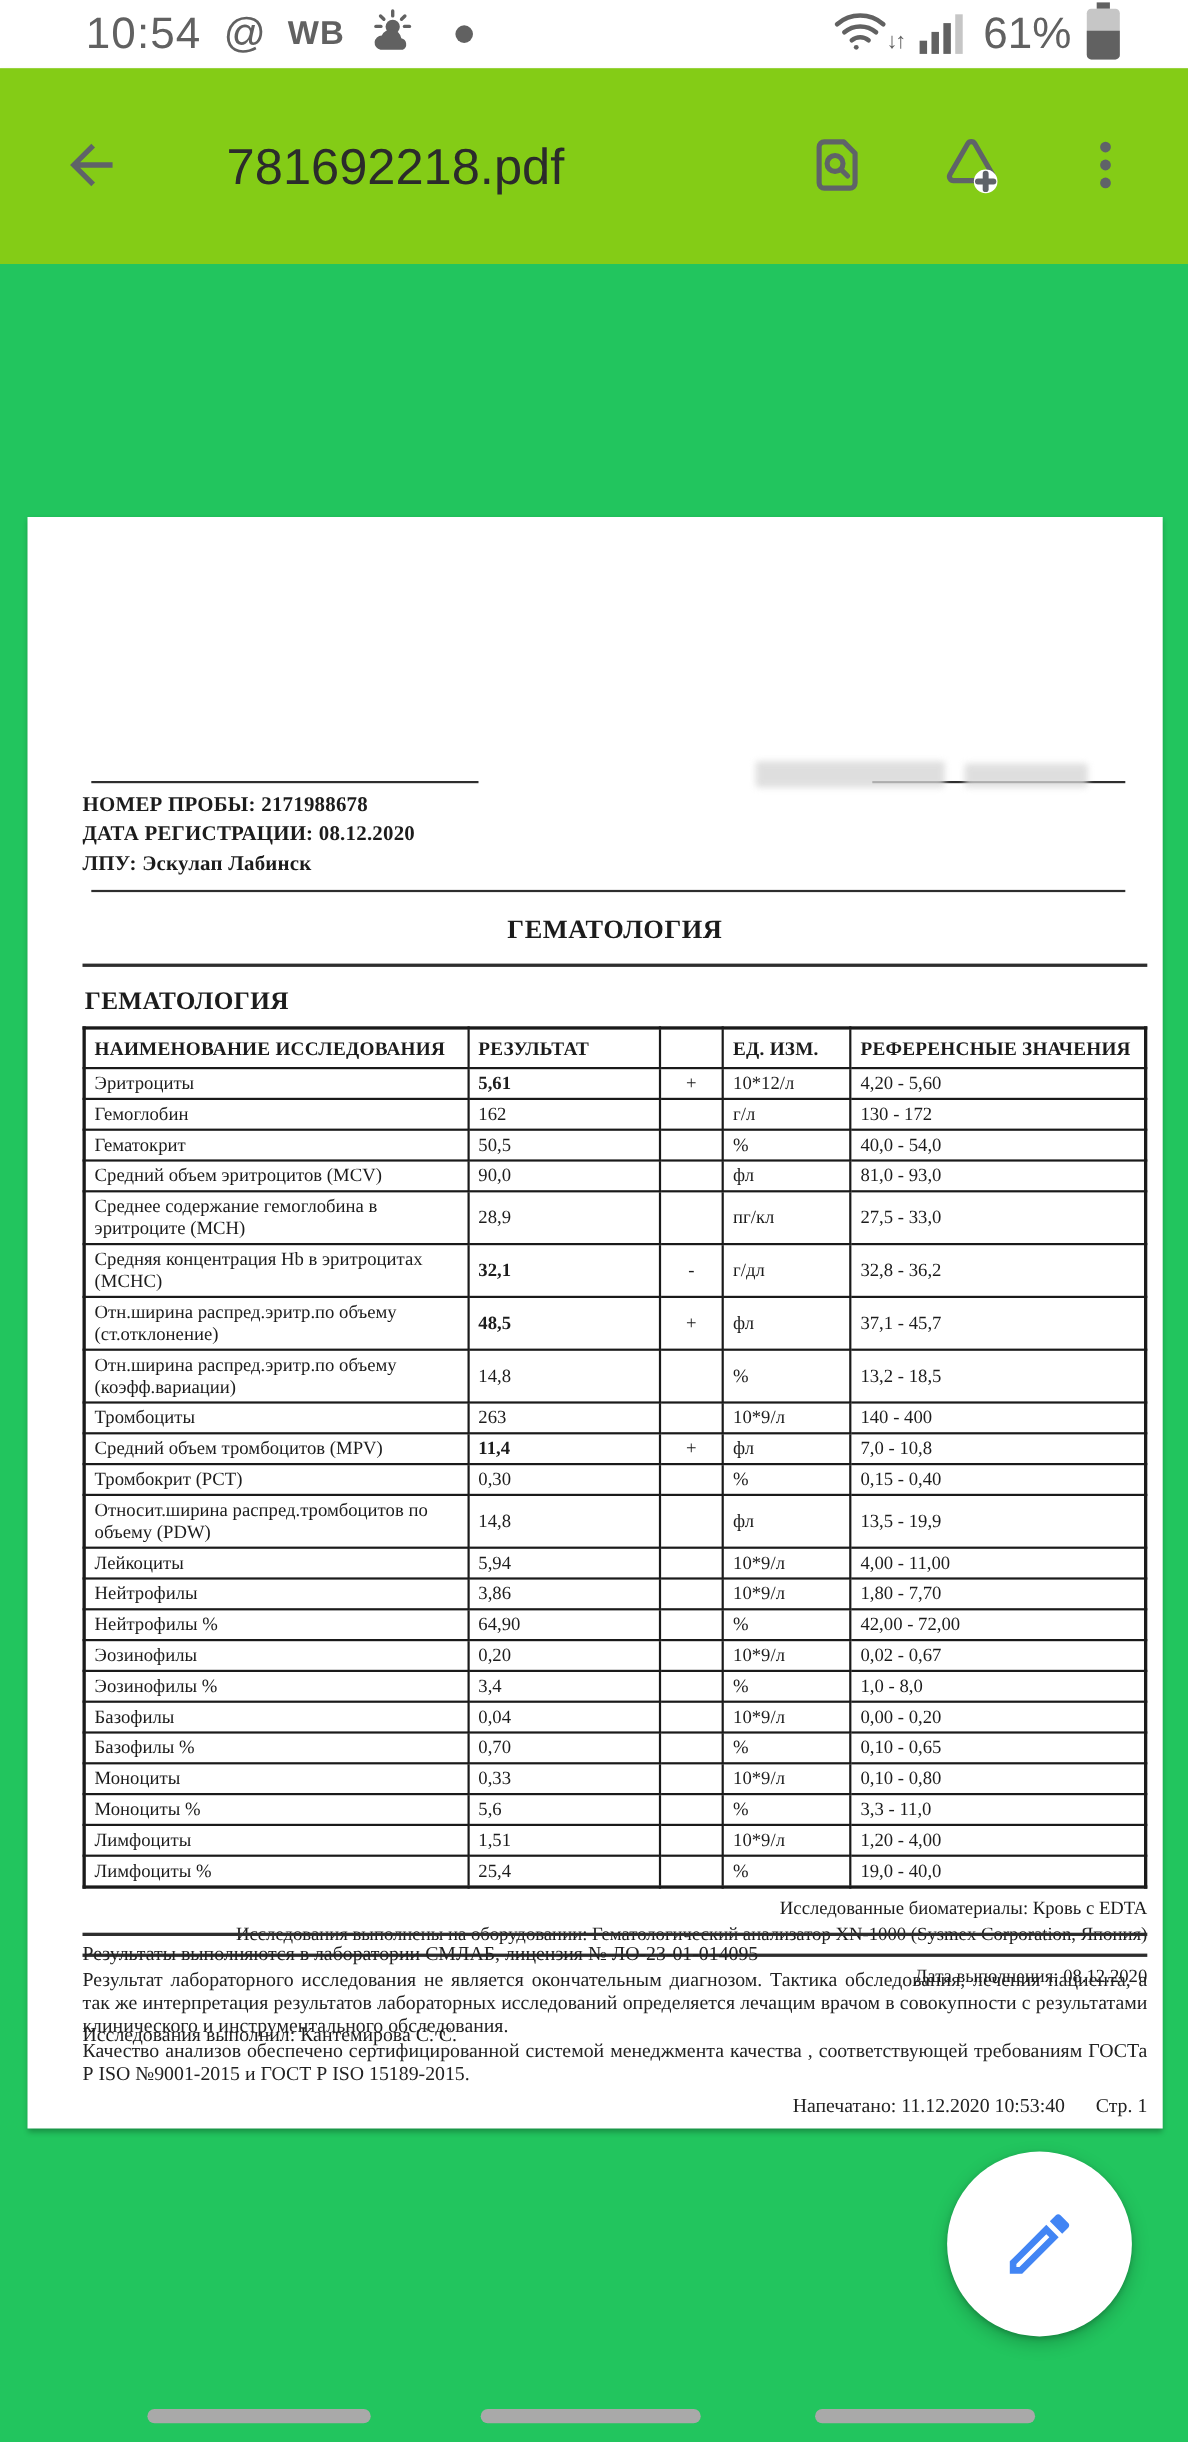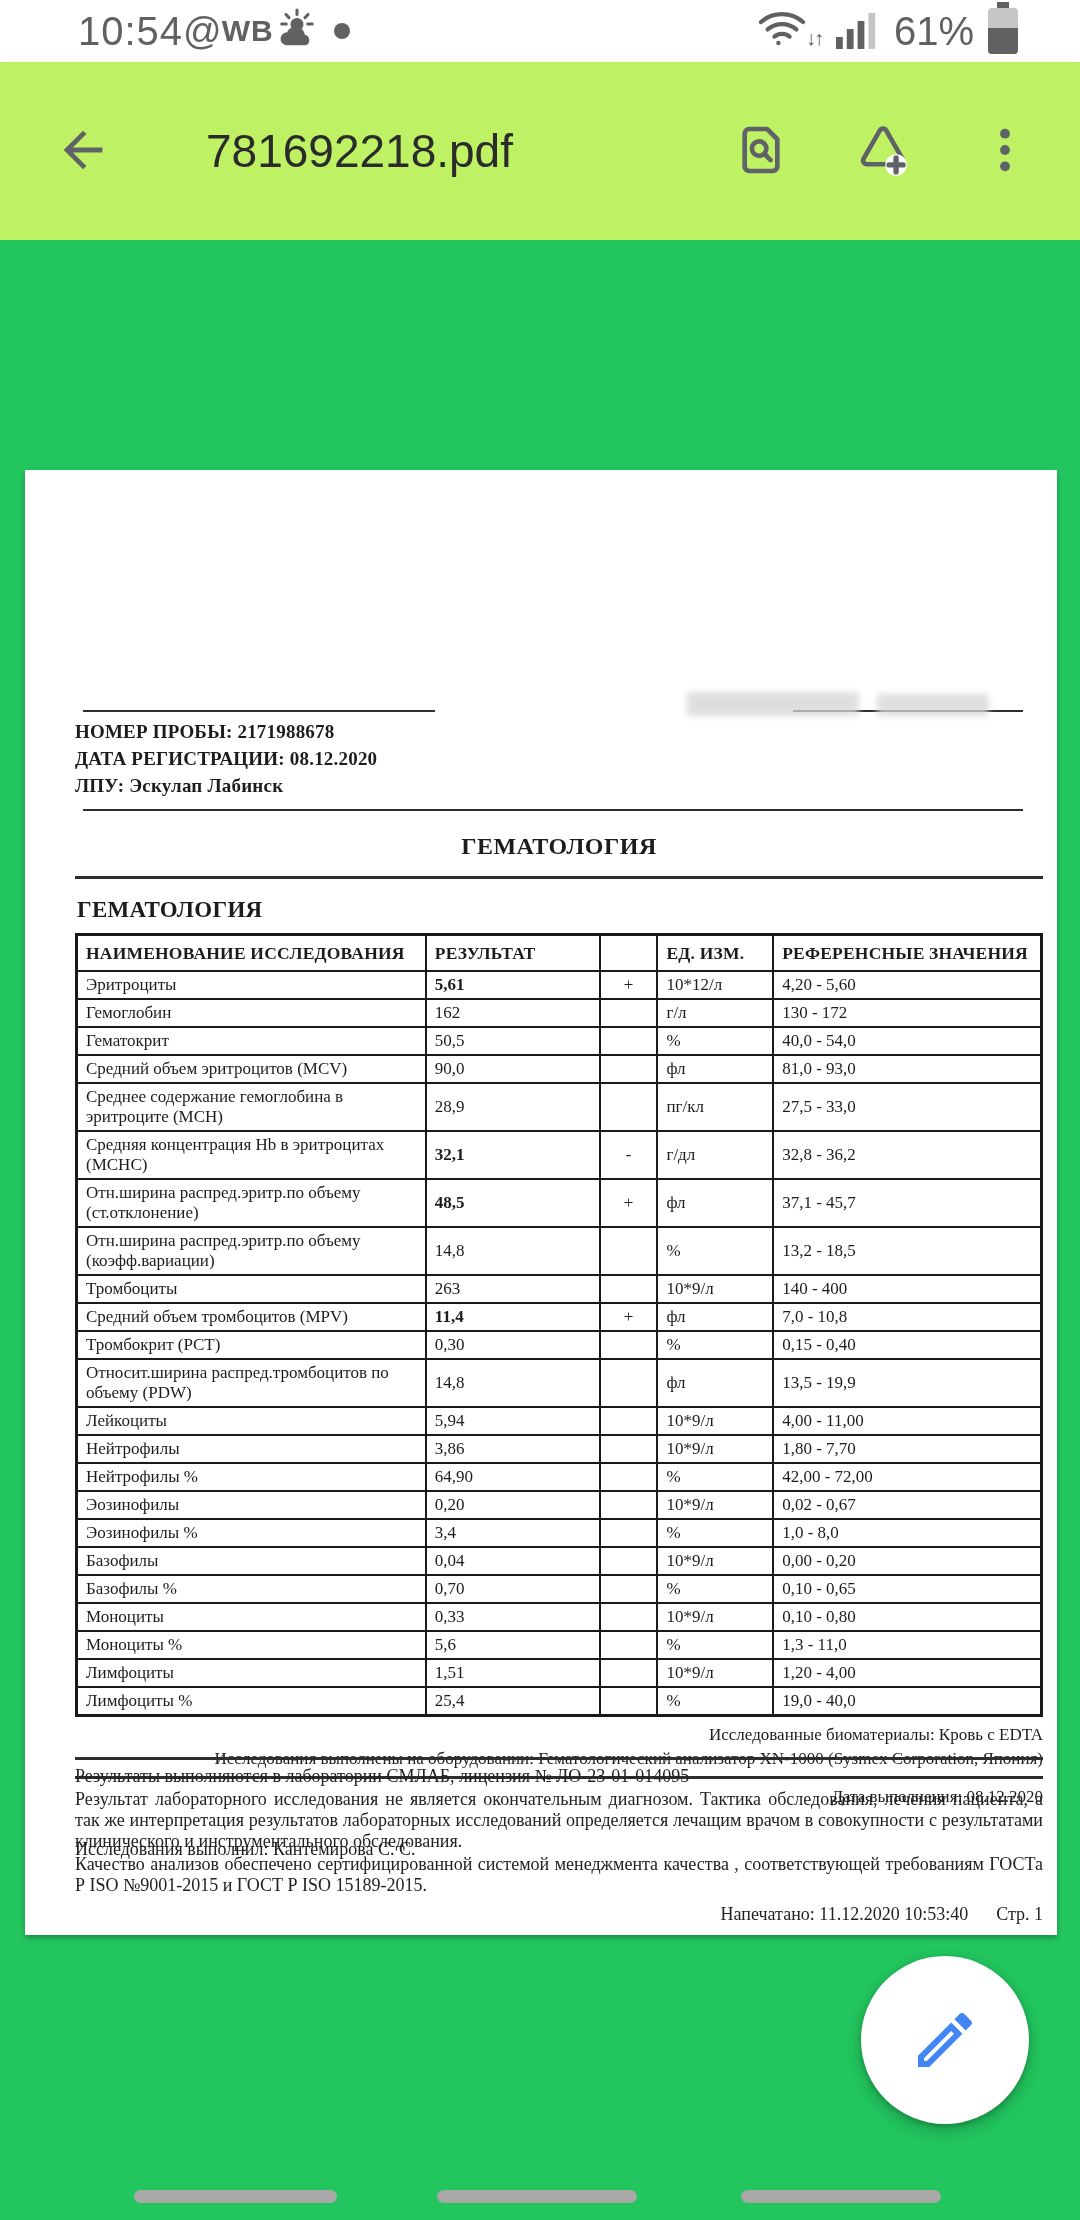--- a/index.html
+++ b/index.html
@@ -8,31 +8,31 @@
     background:#f0f0f1;
     font-family:"Liberation Sans","DejaVu Sans",sans-serif;
     -webkit-font-smoothing:antialiased;
   }
   
   .status-bar{
     position:absolute;top:0;left:0;width:1080px;height:62px;background:#fff;
     display:flex;justify-content:space-between;align-items:center;
     color:#616161;
   }
-  .sb-left{display:flex;align-items:center;padding-left:78px;}
+  .sb-left{display:flex;align-items:center;gap:20px;padding-left:78px;}
   .sb-right{display:flex;align-items:center;gap:12px;padding-right:60px;}
   .sb-time{font-size:40px;letter-spacing:1px;}
   .sb-at{font-size:38px;line-height:1;}
   .sb-wb{font-size:30px;font-weight:700;letter-spacing:1px;}
   .sb-dot{width:16px;height:16px;border-radius:50%;background:#616161;margin-left:14px;}
   .sb-pct{font-size:40px;}
   .sb-arrows{font-size:20px;letter-spacing:-2px;margin-left:-14px;margin-top:14px;font-weight:700;}
   
   .toolbar{
-    position:absolute;top:62px;left:0;width:1080px;height:178px;background:#bef264;
+    position:absolute;top:62px;left:0;width:1080px;height:178px;background:#84cc16;
     display:flex;align-items:center;
     box-shadow:0 3px 6px rgba(0,0,0,0.12);
   }
   .tb-back{margin-left:52px;width:62px;height:62px;border:none;background:none;padding:0;cursor:pointer;}
   .tb-title{margin-left:92px;font-size:46px;color:#2b2b2b;flex:1;white-space:nowrap;overflow:hidden;}
   .tb-actions{display:flex;align-items:center;gap:64px;padding-right:46px;}
   .tb-btn{border:none;background:none;padding:0;width:58px;height:58px;cursor:pointer;}
   
   .viewer{position:absolute;top:240px;left:0;width:1080px;height:1980px;background:#22c55e;}
   .page{
@@ -368,21 +368,21 @@
               <td class="res">0,33</td>
               <td class="flag"></td>
               <td class="unit">10*9/л</td>
               <td class="ref">0,10 - 0,80</td>
             </tr>
             <tr>
               <td class="name">Моноциты %</td>
               <td class="res">5,6</td>
               <td class="flag"></td>
               <td class="unit">%</td>
-              <td class="ref">1,3 - 11,0</td>
+              <td class="ref">3,3 - 11,0</td>
             </tr>
             <tr>
               <td class="name">Лимфоциты</td>
               <td class="res">1,51</td>
               <td class="flag"></td>
               <td class="unit">10*9/л</td>
               <td class="ref">1,20 - 4,00</td>
             </tr>
             <tr>
               <td class="name">Лимфоциты %</td>

